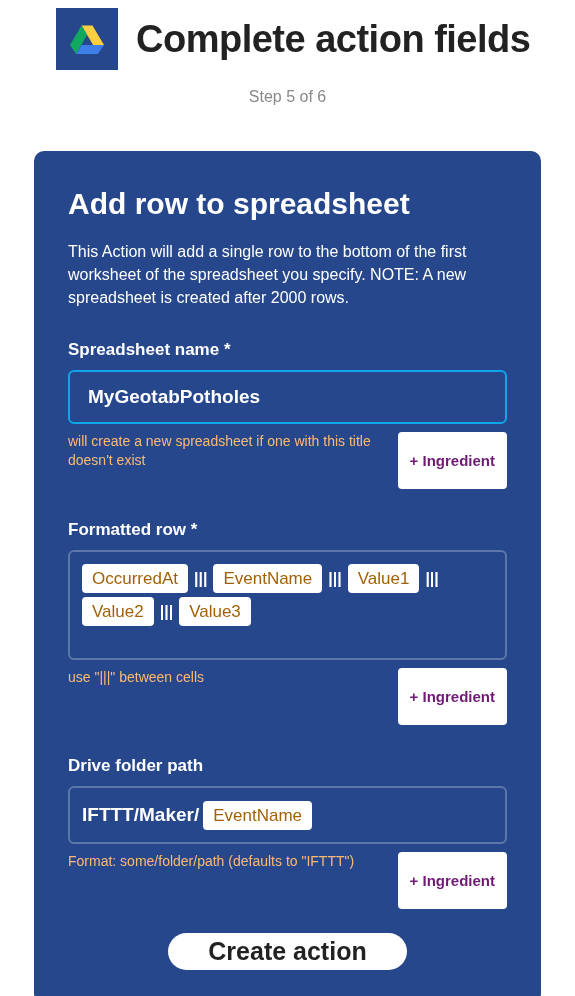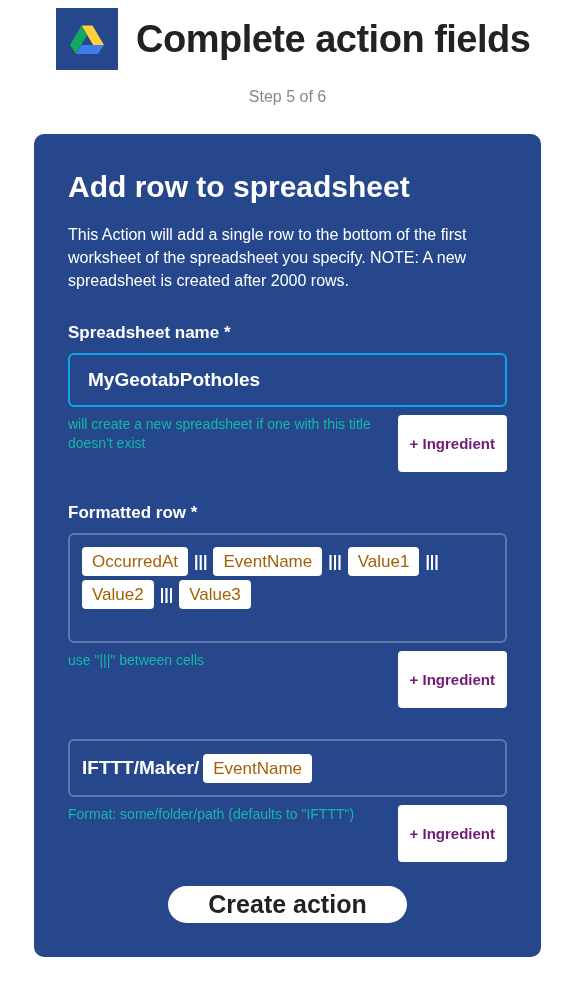--- a/index.html
+++ b/index.html
@@ -29,21 +29,21 @@
       font-size: 38px;
       font-weight: 800;
       color: #222;
       letter-spacing: -0.5px;
     }
     .step {
       text-align: center;
       color: #888;
       font-size: 16px;
       margin-top: 18px;
-      margin-bottom: 28px;
+      margin-bottom: 45px;
     }
     .card {
       background: #26478c;
       border-radius: 10px;
       margin: 0 34px 0 34px;
       padding: 36px 34px 34px 34px;
       color: #fff;
     }
     .card-title {
       font-size: 30px;
@@ -114,21 +114,21 @@
     }
     .hint-row {
       display: flex;
       align-items: flex-start;
       justify-content: space-between;
       gap: 12px;
       margin-top: 8px;
     }
     .hint {
       font-size: 14px;
-      color: #14b8a6;
+      color: #fdba74;
       line-height: 1.35;
       flex: 1;
     }
     .ingredient-btn {
       background: #fff;
       color: #701a75;
       border: none;
       border-radius: 4px;
       font-size: 15px;
       font-weight: 700;
@@ -193,20 +193,21 @@
       <span class="sep">|||</span>
       <span class="chip">Value3</span>
     </div>
     <div class="hint-row">
       <div class="hint">use "|||" between cells</div>
       <button class="ingredient-btn">+ Ingredient</button>
     </div>
   </div>
 
   <div class="field">
+    <label class="field-label">Drive folder path</label>
     <div class="input-box">
       <span class="path-text">IFTTT/Maker/</span>
       <span class="chip">EventName</span>
     </div>
     <div class="hint-row">
       <div class="hint">Format: some/folder/path (defaults to "IFTTT")</div>
       <button class="ingredient-btn">+ Ingredient</button>
     </div>
   </div>
 

